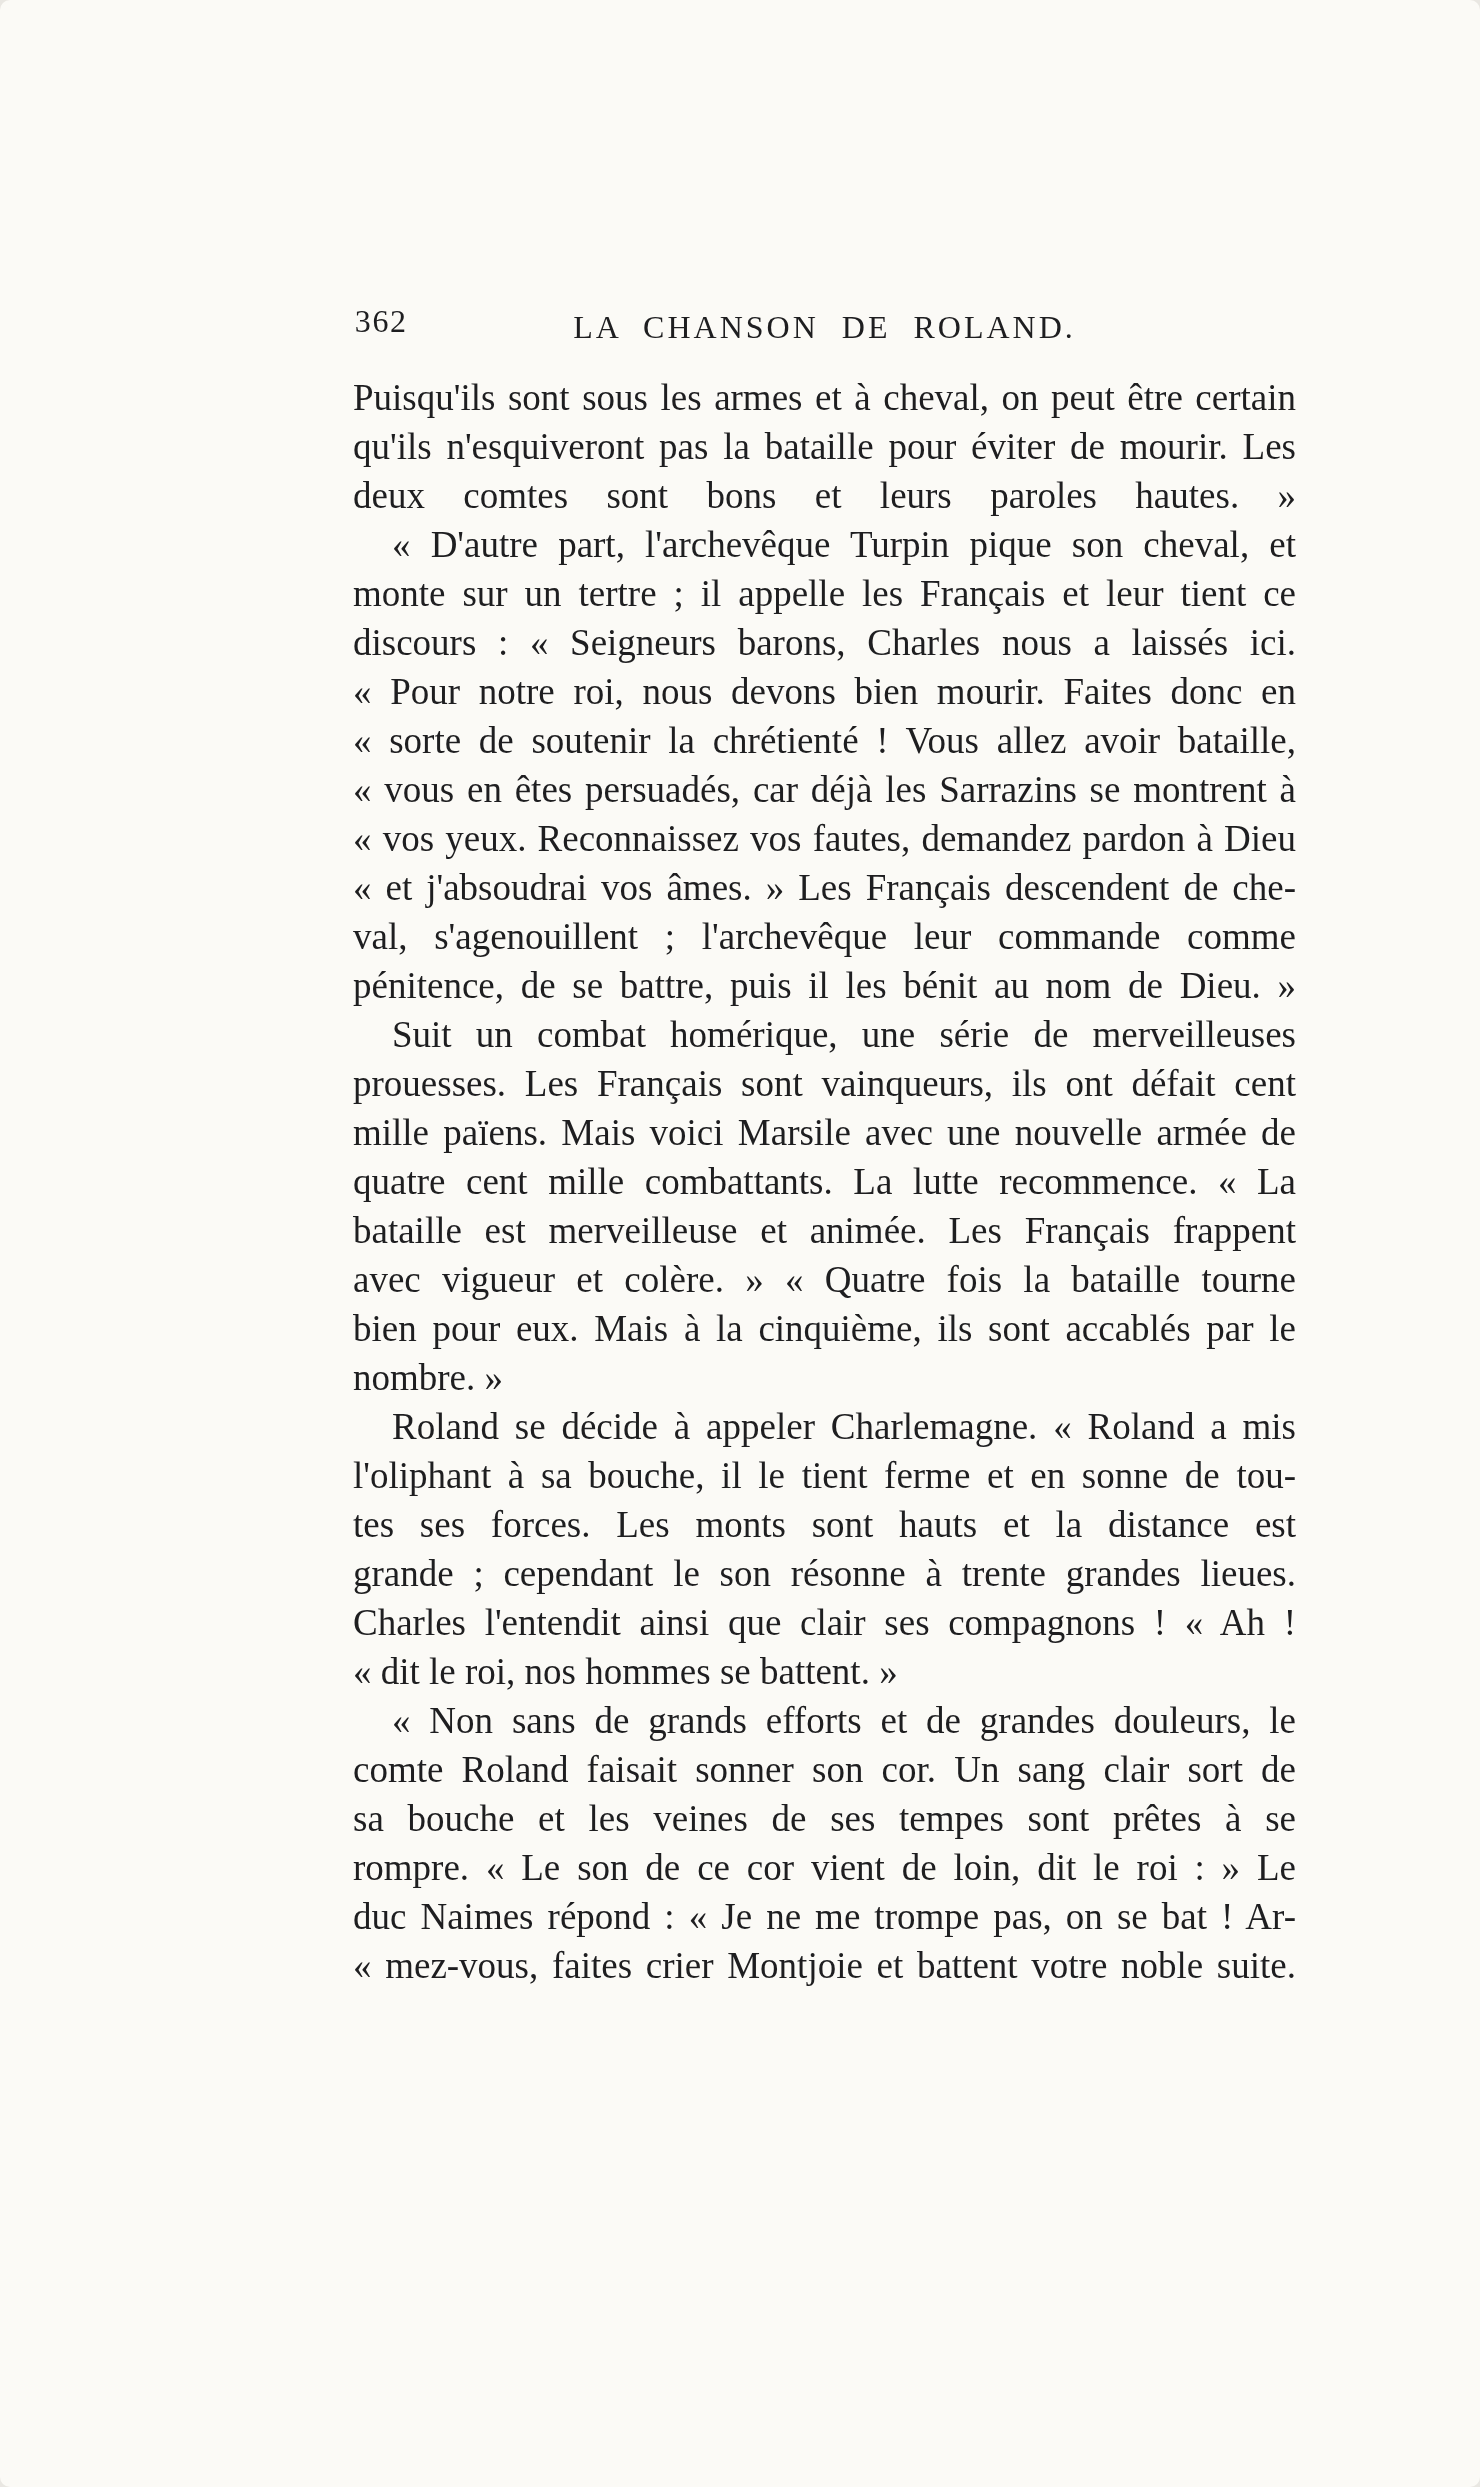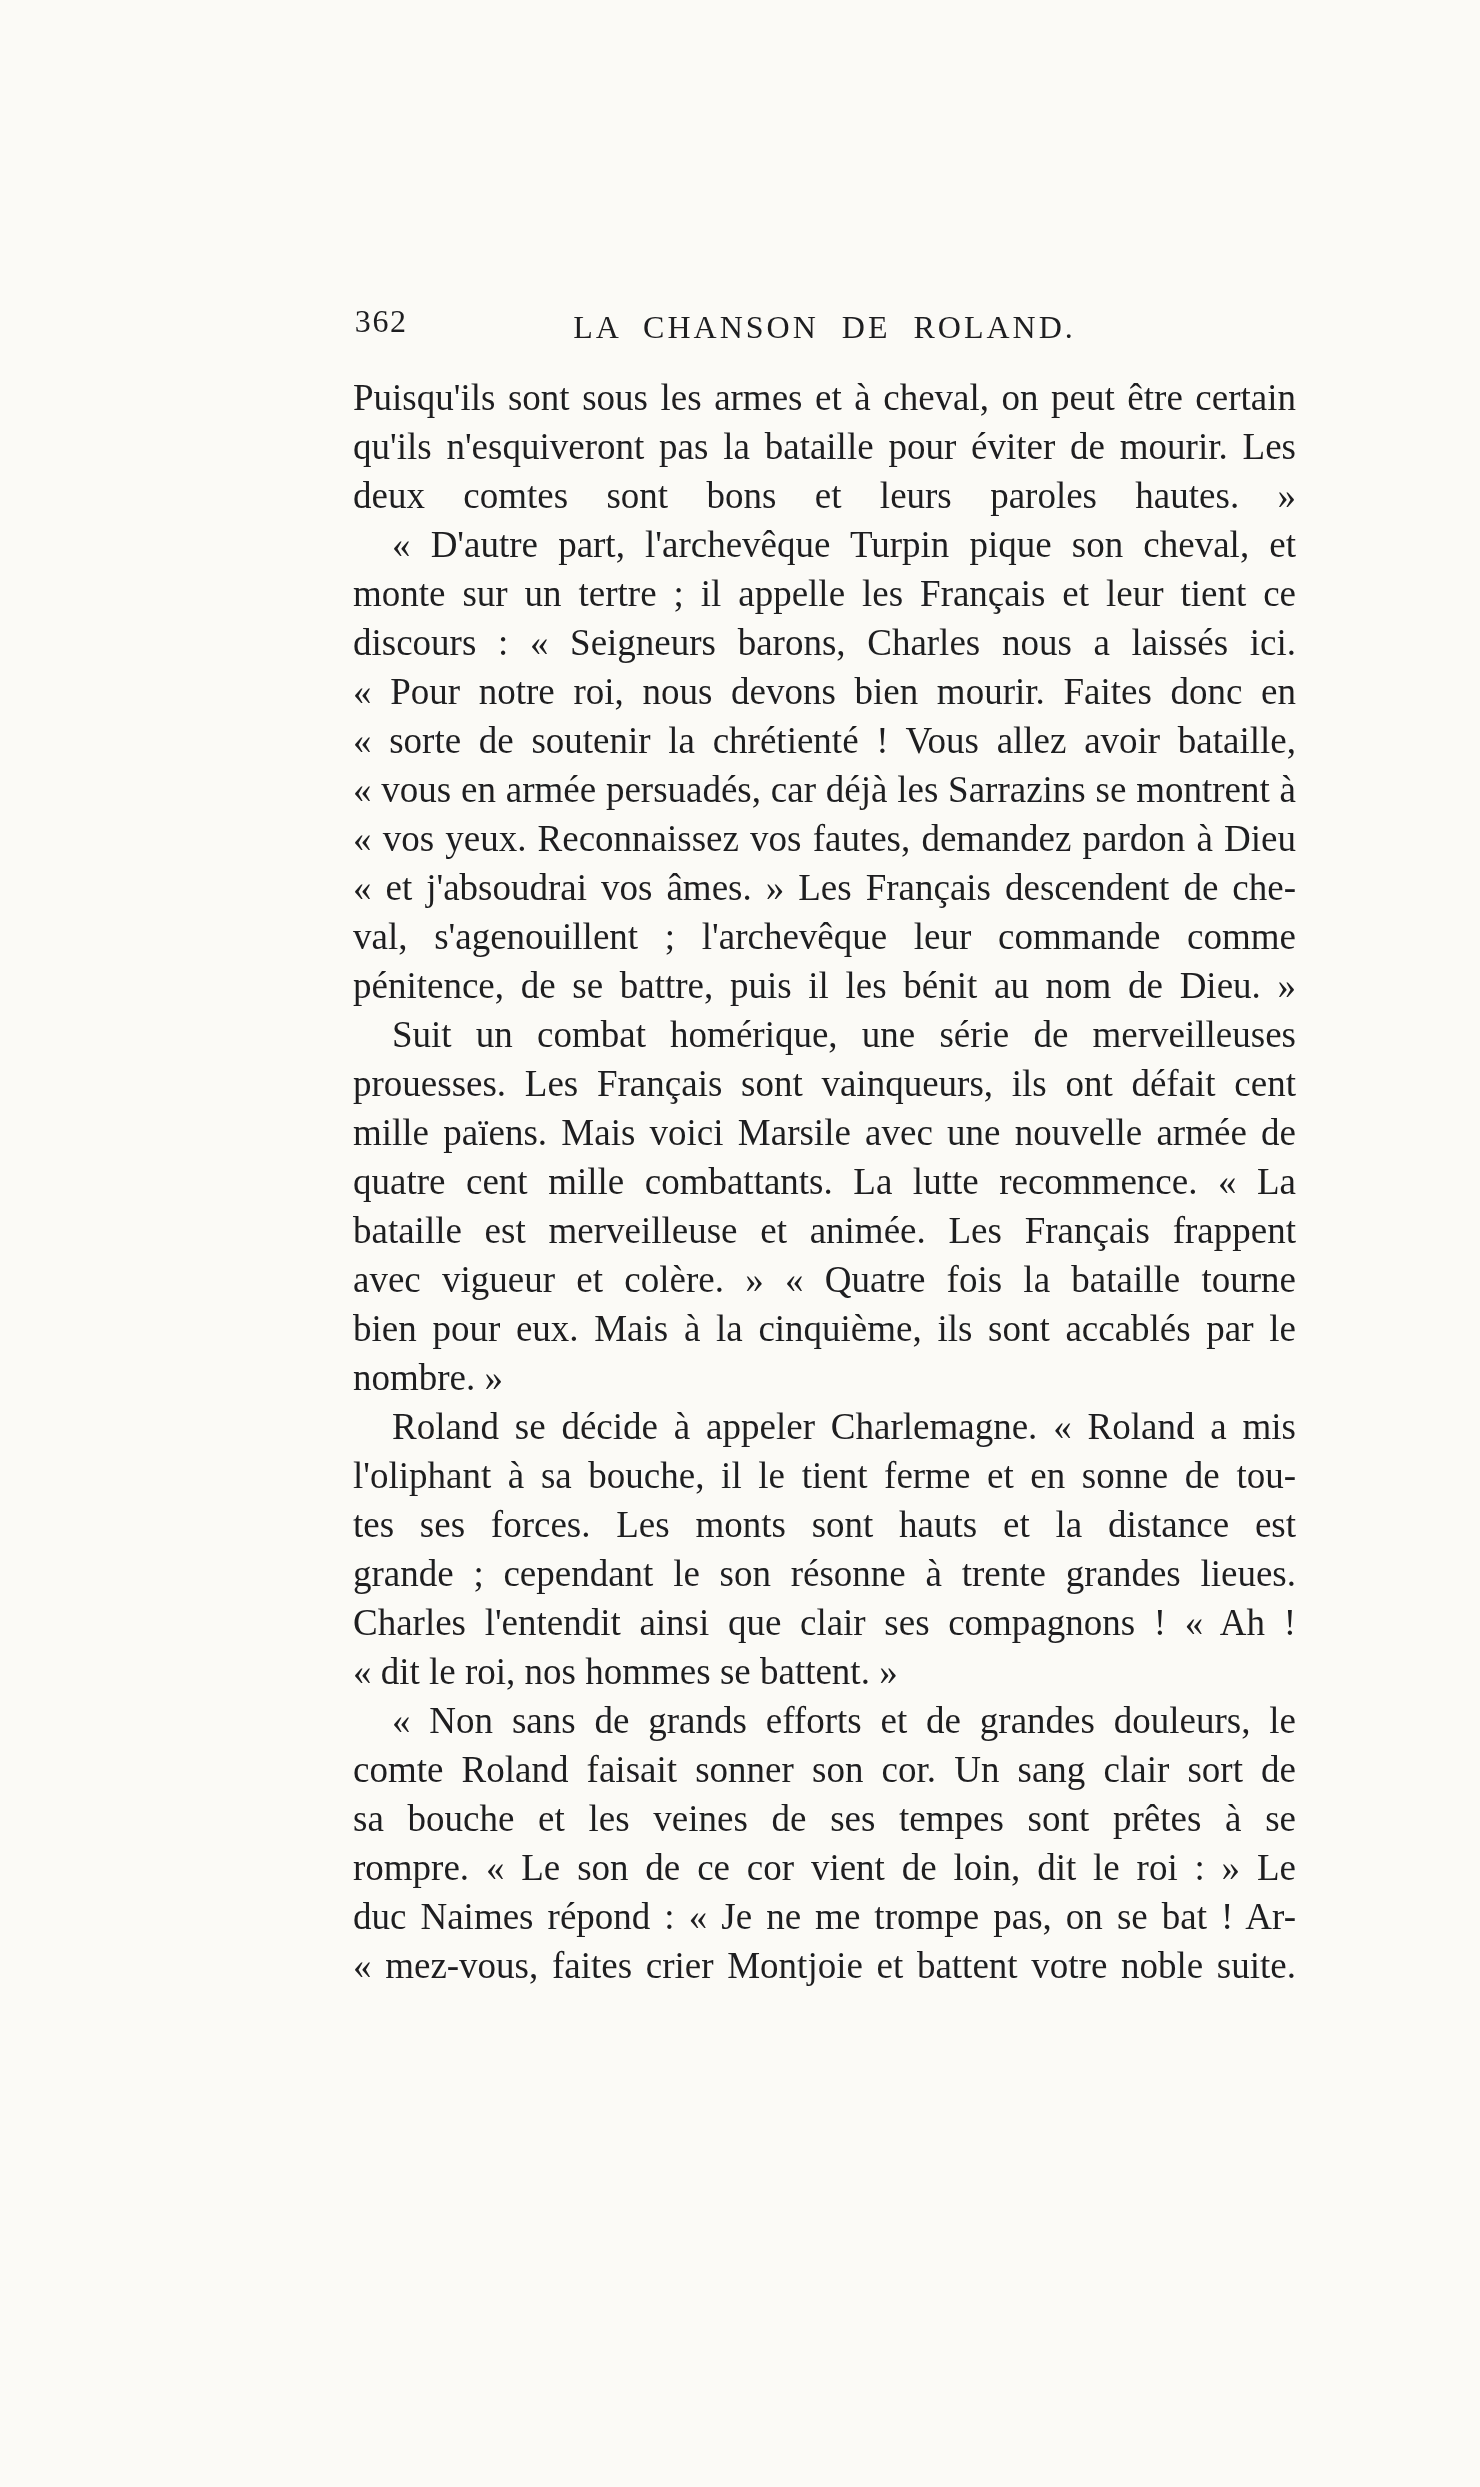--- a/index.html
+++ b/index.html
@@ -8,20 +8,21 @@
     background: #e9e7e2;
   }
   .page {
     position: relative;
     width: 1480px;
     height: 2487px;
     background: #fbfaf6;
     font-family: "Liberation Serif", "DejaVu Serif", serif;
     color: #1e1e20;
     overflow: hidden;
+    border-radius: 10px;
   }
   .content {
     position: absolute;
     left: 353px;
     top: 301px;
     width: 943px;
   }
   .header {
     position: relative;
     height: 43px;
@@ -76,21 +77,21 @@
         <div class="line">qu'ils n'esquiveront pas la bataille pour éviter de mourir. Les</div>
         <div class="line">deux comtes sont bons et leurs paroles hautes. »</div>
       </div>
 
       <div class="para">
         <div class="line indent">« D'autre part, l'archevêque Turpin pique son cheval, et</div>
         <div class="line">monte sur un tertre ; il appelle les Français et leur tient ce</div>
         <div class="line">discours : « Seigneurs barons, Charles nous a laissés ici.</div>
         <div class="line">« Pour notre roi, nous devons bien mourir. Faites donc en</div>
         <div class="line">« sorte de soutenir la chrétienté ! Vous allez avoir bataille,</div>
-        <div class="line">« vous en armée persuadés, car déjà les Sarrazins se montrent à</div>
+        <div class="line">« vous en êtes persuadés, car déjà les Sarrazins se montrent à</div>
         <div class="line">« vos yeux. Reconnaissez vos fautes, demandez pardon à Dieu</div>
         <div class="line">« et j'absoudrai vos âmes. » Les Français descendent de che-</div>
         <div class="line">val, s'agenouillent ; l'archevêque leur commande comme</div>
         <div class="line">pénitence, de se battre, puis il les bénit au nom de Dieu. »</div>
       </div>
 
       <div class="para">
         <div class="line indent">Suit un combat homérique, une série de merveilleuses</div>
         <div class="line">prouesses. Les Français sont vainqueurs, ils ont défait cent</div>
         <div class="line">mille païens. Mais voici Marsile avec une nouvelle armée de</div>

